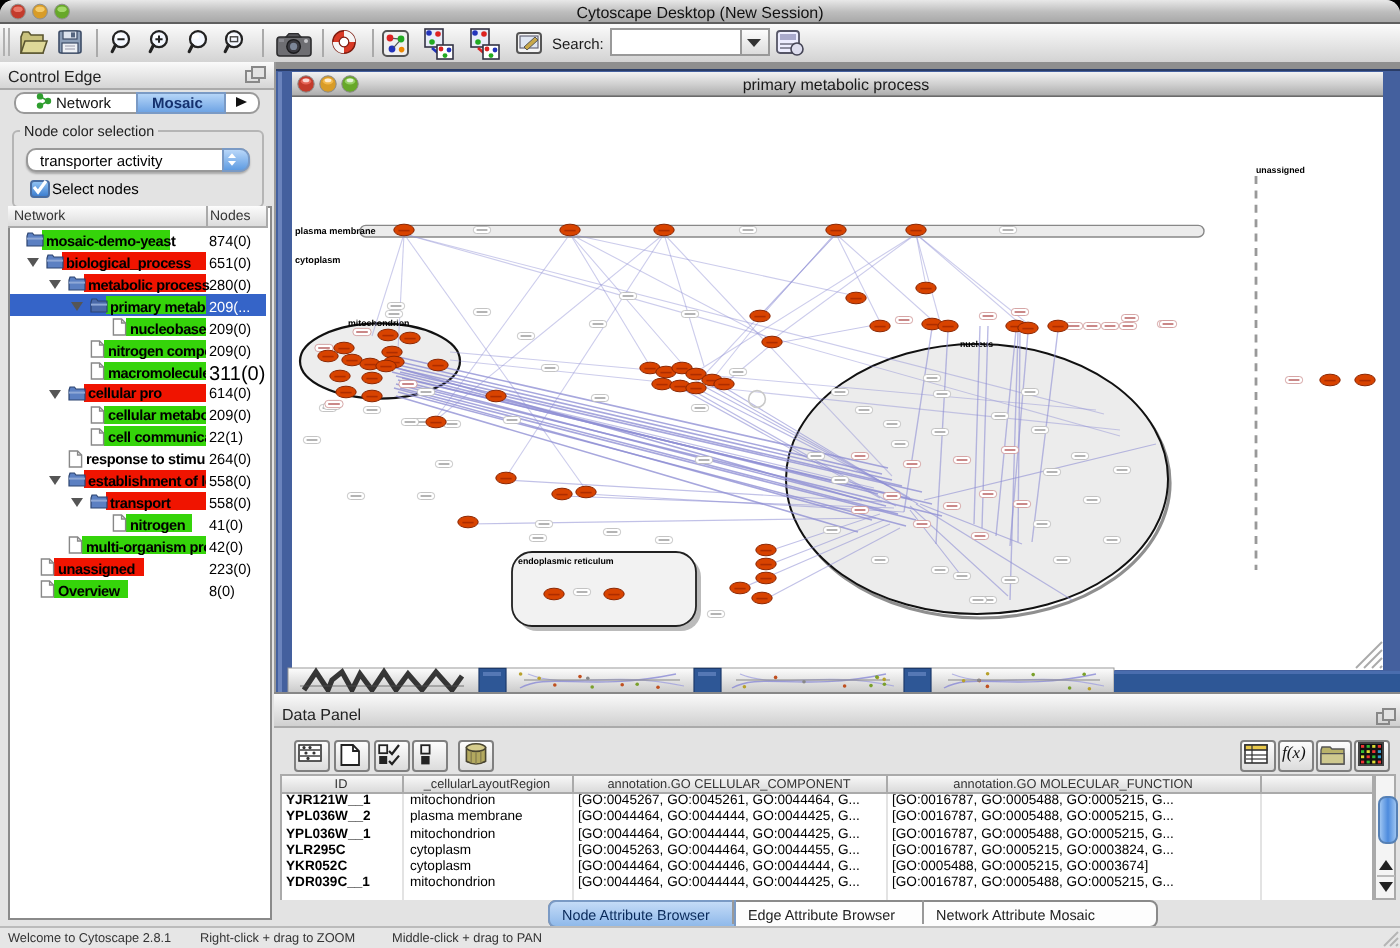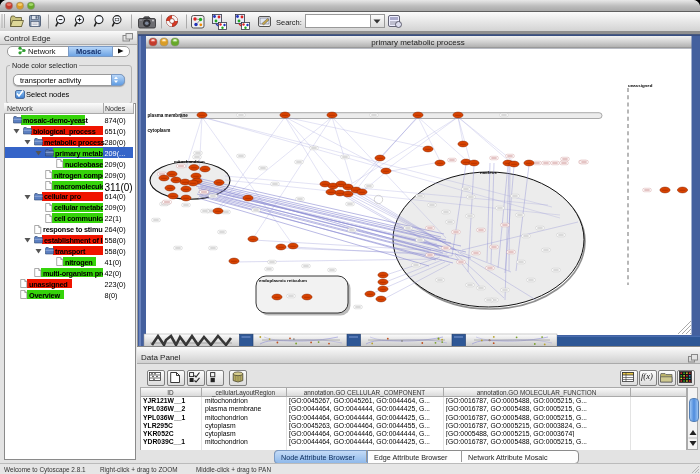--- a/index.html
+++ b/index.html
@@ -12,20 +12,21 @@
 <div id="frame">
 <div id="titlebar">
 <svg class="abs" style="left:0;top:0" width="60" height="12">
 <circle cx="9" cy="5.8" r="3.7" fill="#c33b2c" stroke="#8f8f8d" stroke-width="0.5"></circle>
 <ellipse cx="9" cy="4.6" rx="2.3" ry="1.4" fill="#ee7f70" opacity="0.9"></ellipse>
 <circle cx="20" cy="5.8" r="3.7" fill="#d89c28" stroke="#8f8f8d" stroke-width="0.5"></circle>
 <ellipse cx="20" cy="4.6" rx="2.3" ry="1.4" fill="#f8d070" opacity="0.9"></ellipse>
 <circle cx="31" cy="5.8" r="3.7" fill="#67a829" stroke="#8f8f8d" stroke-width="0.5"></circle>
 <ellipse cx="31" cy="4.6" rx="2.3" ry="1.4" fill="#aade70" opacity="0.9"></ellipse>
 </svg>
+<div class="abs" style="left:0;top:1.5px;width:700px;text-align:center;font-size:8px;color:#111">Cytoscape Desktop (New Session)</div>
 </div>
 <div id="toolbar"></div>
 <svg class="abs" style="left:0;top:11px" width="700" height="20">
       <line x1="2" y1="3" x2="2" y2="17" stroke="#b0b0b0"></line>
       <line x1="4.5" y1="3" x2="4.5" y2="17" stroke="#b0b0b0"></line>
       <line x1="48.5" y1="3.5" x2="48.5" y2="17.5" stroke="#aaa"></line>
       <line x1="131.5" y1="3.5" x2="131.5" y2="17.5" stroke="#aaa"></line>
       <line x1="161.5" y1="3.5" x2="161.5" y2="17.5" stroke="#aaa"></line>
       <line x1="186.5" y1="3.5" x2="186.5" y2="17.5" stroke="#aaa"></line>
       <g transform="translate(10,4)">

